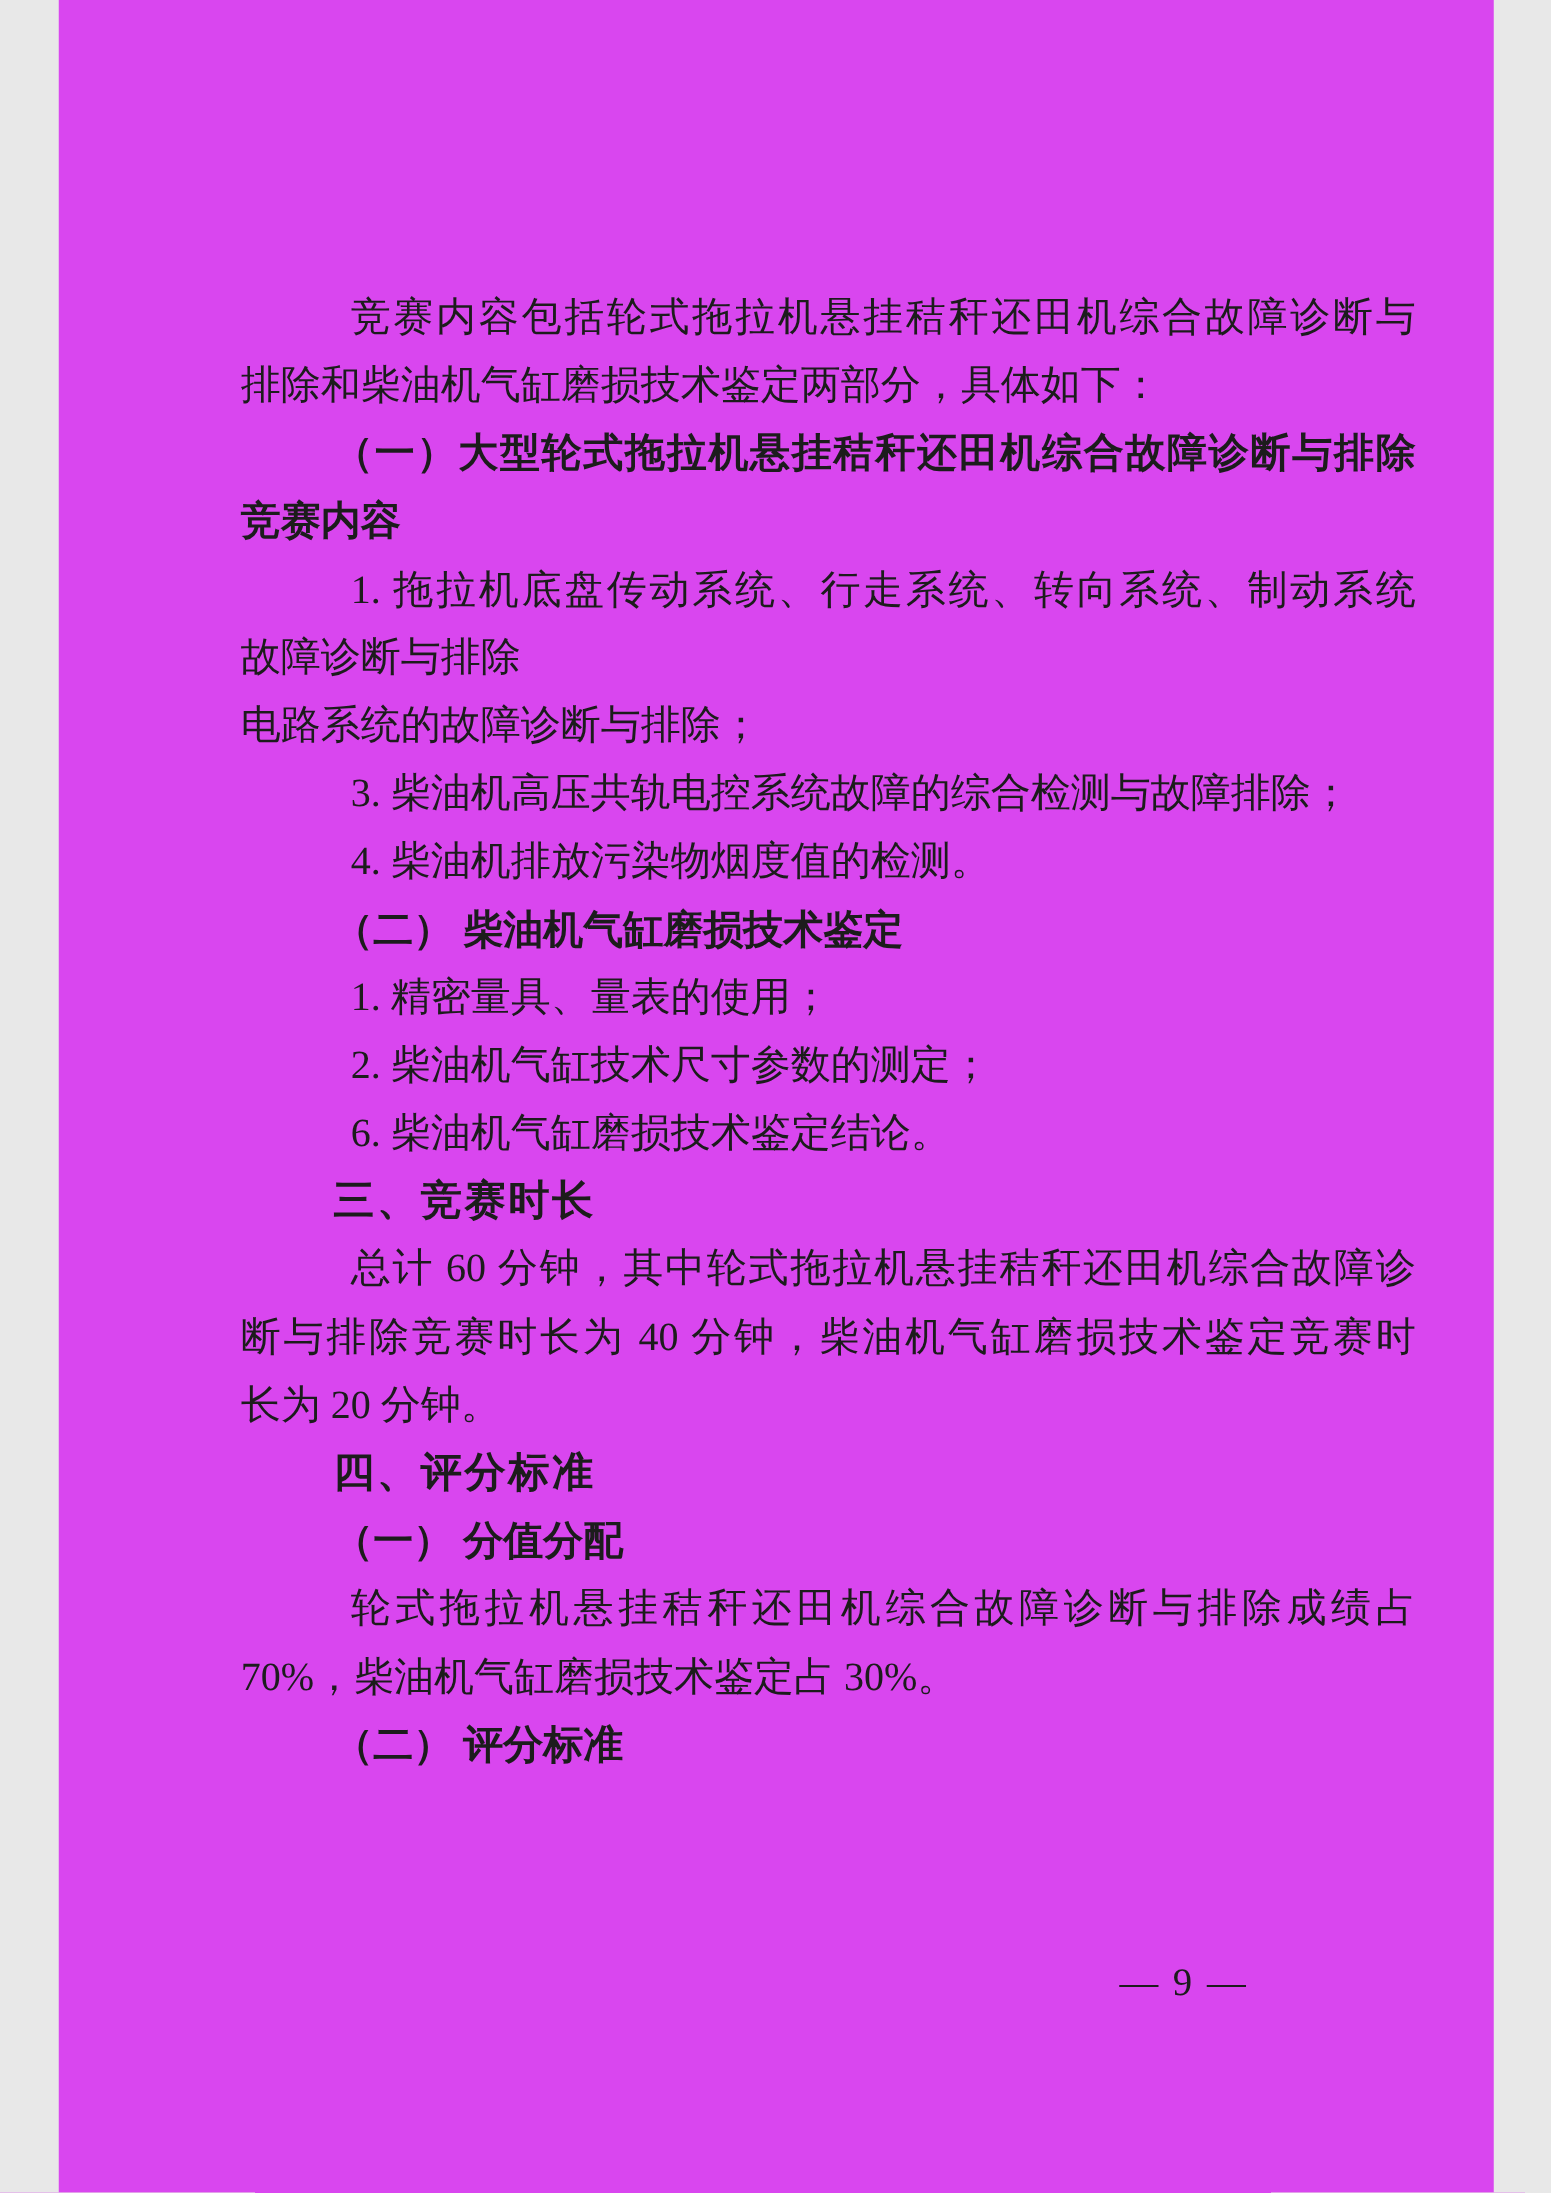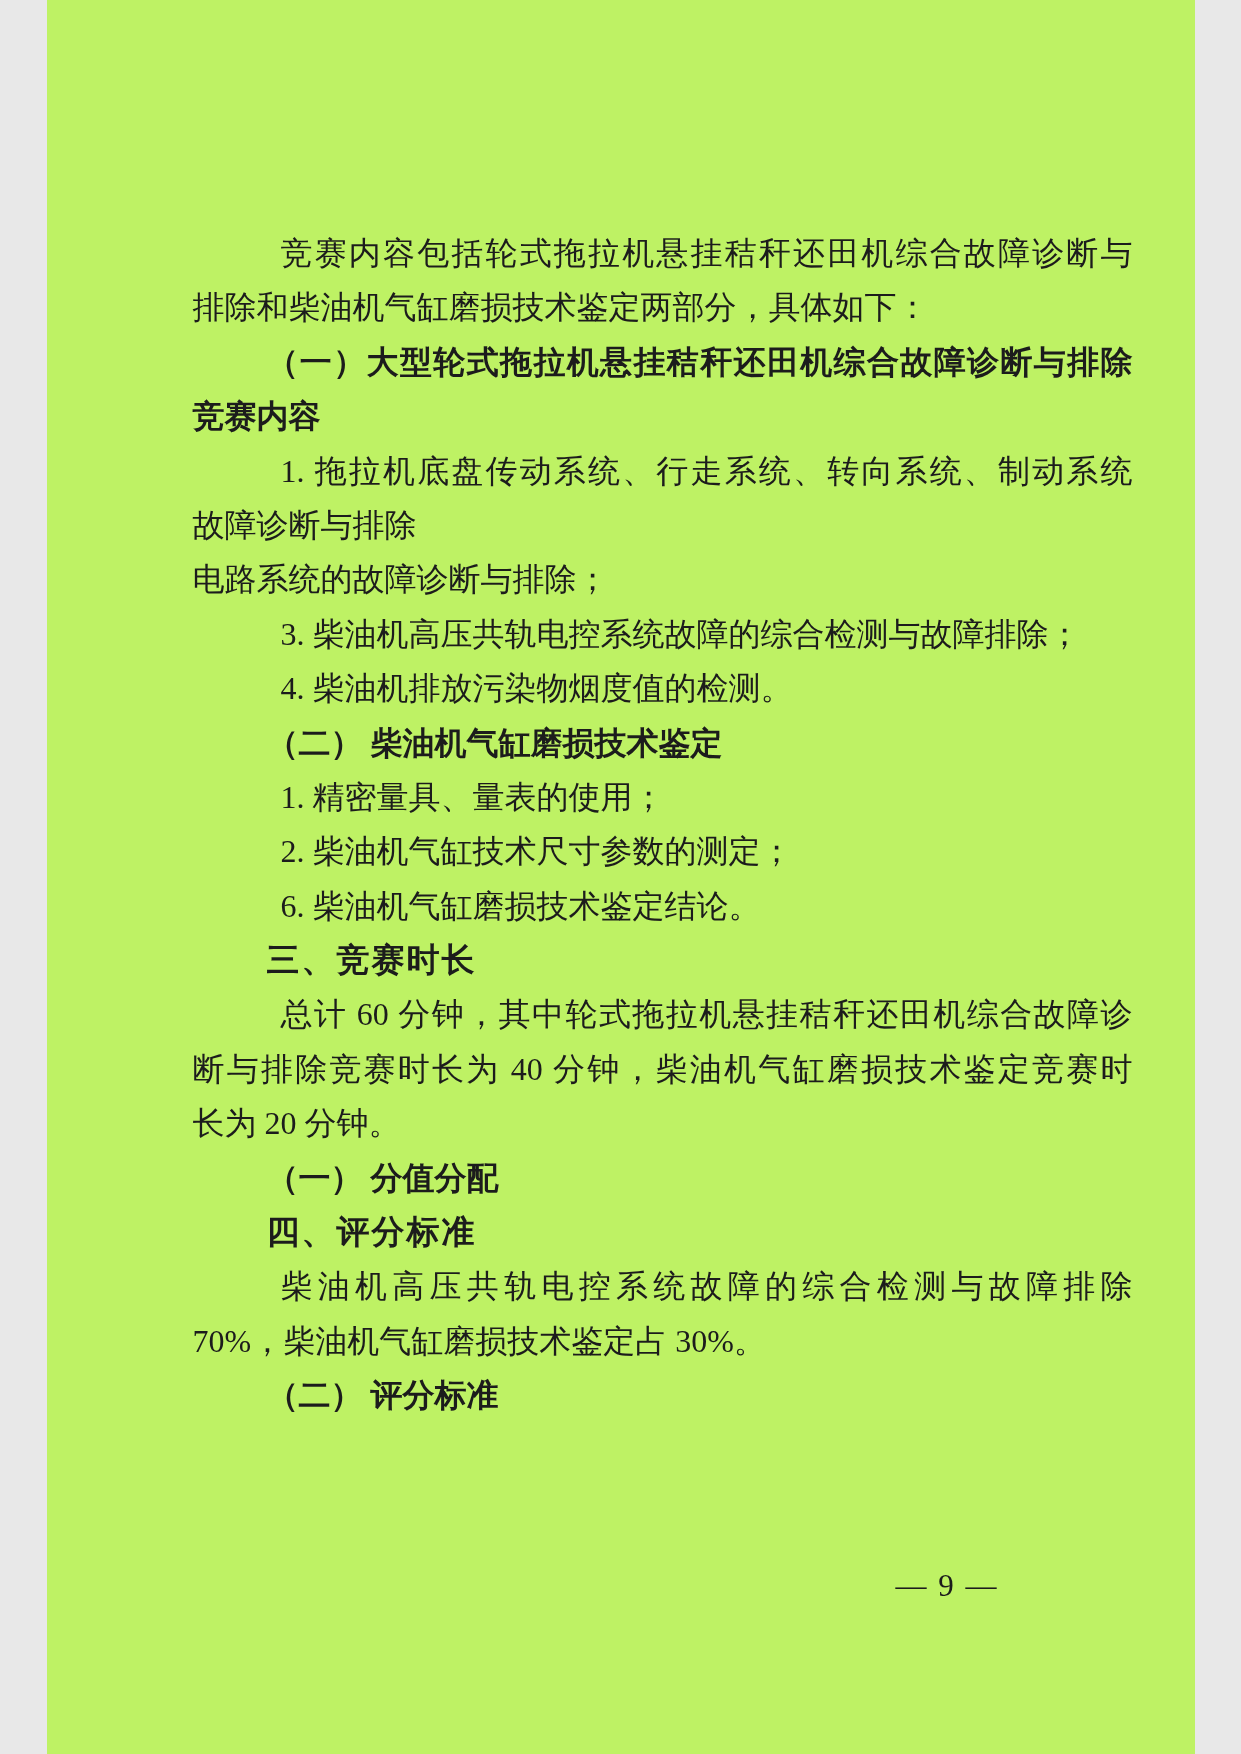--- a/index.html
+++ b/index.html
@@ -5,21 +5,21 @@
   html, body {
     margin: 0;
     padding: 0;
     background: #e8e8e8;
   }
   .page {
     position: relative;
     width: 1148px;
     height: 1754px;
     margin: 0 auto;
-    background: #bef264;
+    background: #d946ef;
     overflow: hidden;
     font-family: "Liberation Serif", serif;
     color: #1c1c1c;
   }
   .doc-body {
     position: absolute;
     left: 146px;
     top: 226px;
     width: 940px;
     font-size: 32px;
@@ -78,20 +78,20 @@
       <div class="line style-body indent">3. 柴油机高压共轨电控系统故障的综合检测与故障排除；</div>
       <div class="line style-body indent">4. 柴油机排放污染物烟度值的检测。</div>
       <div class="line style-subheading indent">（二） 柴油机气缸磨损技术鉴定</div>
       <div class="line style-body indent">1. 精密量具、量表的使用；</div>
       <div class="line style-body indent">2. 柴油机气缸技术尺寸参数的测定；</div>
       <div class="line style-body indent">6. 柴油机气缸磨损技术鉴定结论。</div>
       <div class="line style-heading indent">三、竞赛时长</div>
       <div class="line style-body indent just">总计 60 分钟，其中轮式拖拉机悬挂秸秆还田机综合故障诊</div>
       <div class="line style-body just">断与排除竞赛时长为 40 分钟，柴油机气缸磨损技术鉴定竞赛时</div>
       <div class="line style-body">长为 20 分钟。</div>
+      <div class="line style-heading indent">四、评分标准</div>
       <div class="line style-subheading indent">（一） 分值分配</div>
-      <div class="line style-heading indent">四、评分标准</div>
-      <div class="line style-body indent just">柴油机高压共轨电控系统故障的综合检测与故障排除</div>
+      <div class="line style-body indent just">轮式拖拉机悬挂秸秆还田机综合故障诊断与排除成绩占</div>
       <div class="line style-body">70%，柴油机气缸磨损技术鉴定占 30%。</div>
       <div class="line style-subheading indent">（二） 评分标准</div>
     </div>
   <div class="page-footer">— 9 —</div>
 </div>
 
 </body></html>

